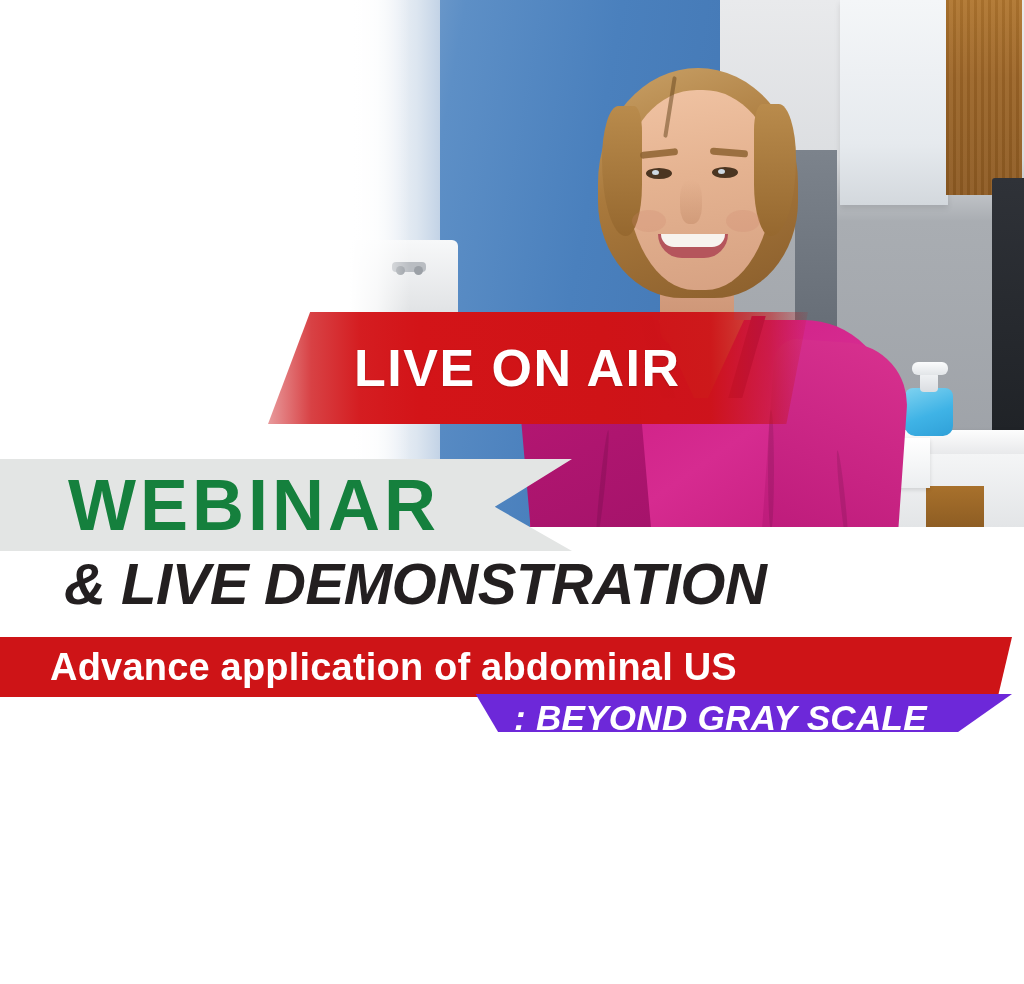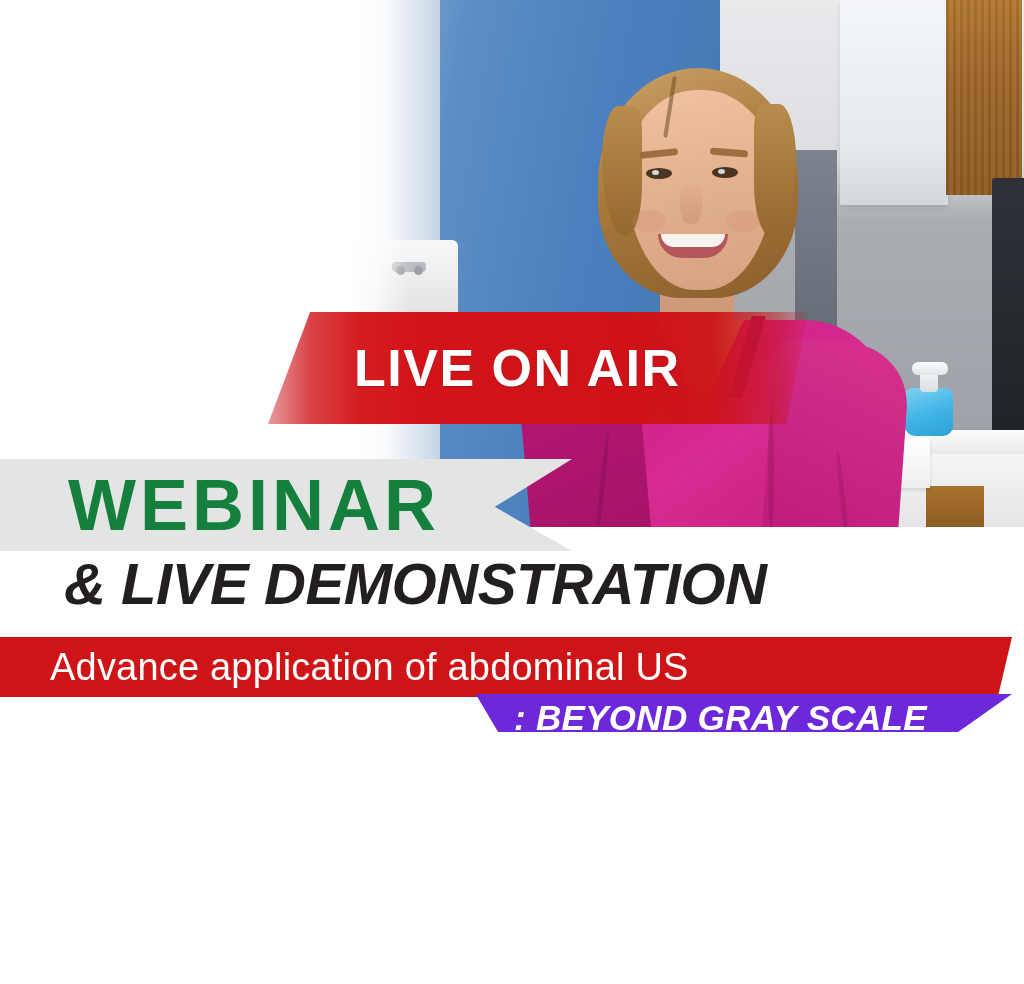--- a/index.html
+++ b/index.html
@@ -354,21 +354,21 @@
     left:0; top:637px;
     width:1012px; height:60px;
     background:#ce1417;
     clip-path:polygon(0% 0%, 100% 0%, 98.6% 100%, 0% 100%);
     display:flex;align-items:center;
   }
   .sub-top-text{
     margin-left:50px;
     color:#ffffff;
     font-size:38px;
-    font-weight:normal;
+    font-weight:bold;
     letter-spacing:.2px;
     line-height:1;
     white-space:nowrap;
   }
   .sub-bot{
     position:absolute;
     left:468px; top:694px;
     width:544px; height:46px;
     background:#6d28d9;
     clip-path:polygon(1.4% 0%, 100% 0%, 88% 100%, 6.4% 100%);

